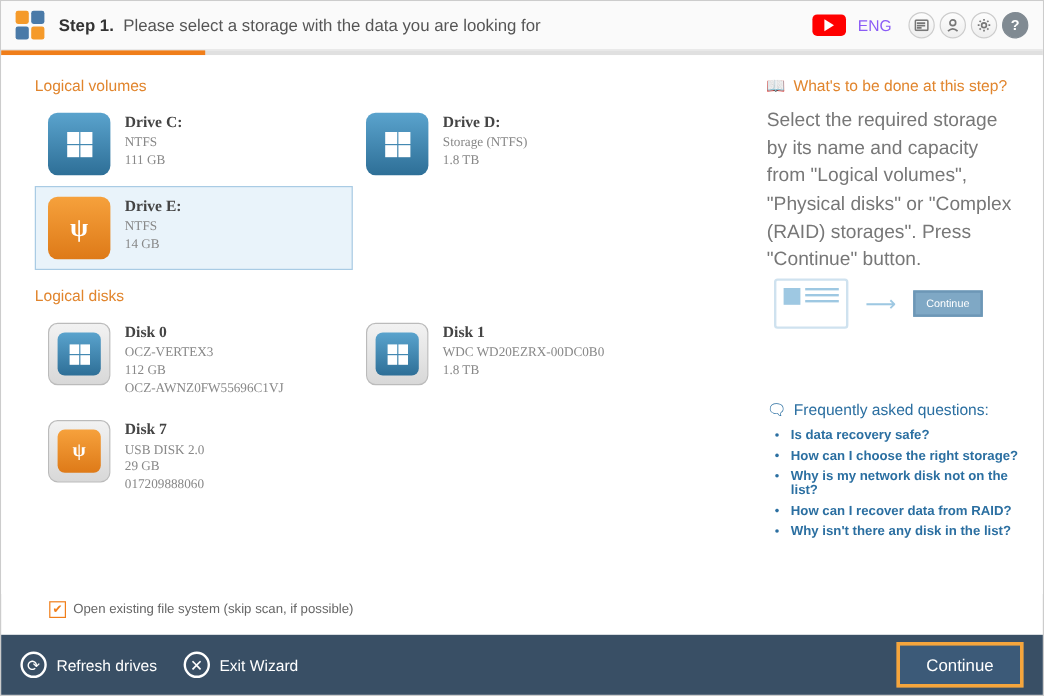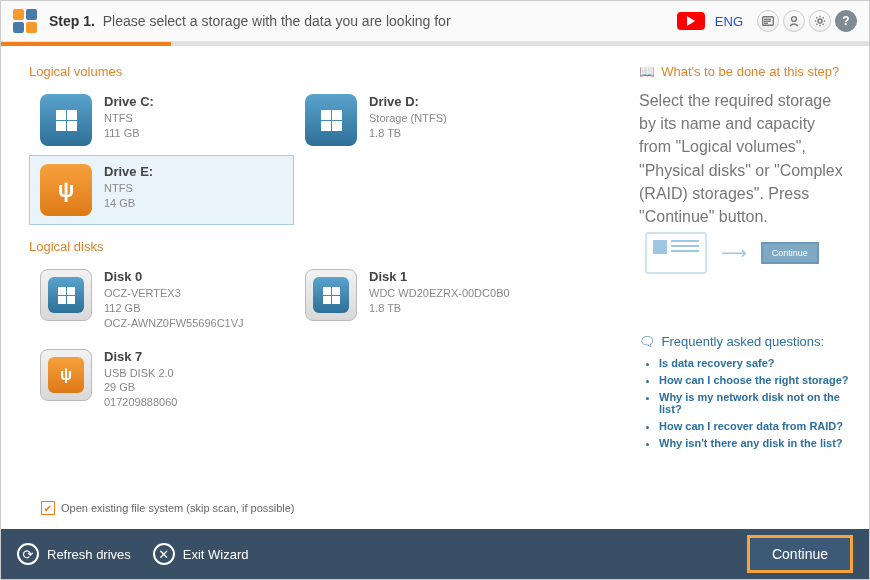--- a/index.html
+++ b/index.html
@@ -11,35 +11,35 @@
 .logo-sq { width: 24px; height: 24px; margin-right: 12px; position: relative; }
 .logo-sq span { position: absolute; width: 11px; height: 11px; border-radius: 2px; }
 .logo-sq .a { top: 0; left: 0; background: #f59a2a; }
 .logo-sq .b { top: 0; right: 0; background: #4a7aa8; }
 .logo-sq .c { bottom: 0; left: 0; background: #4a7aa8; }
 .logo-sq .d { bottom: 0; right: 0; background: #f59a2a; }
 .step-title { flex: 1; font-size: 14px; color: #555; }
 .step-title strong { color: #333; }
 .yt { width: 28px; height: 18px; background: #ff0000; border-radius: 4px; display: flex; align-items: center; justify-content: center; margin-right: 10px; cursor: pointer; }
 .yt::before { content: ""; border-left: 8px solid #fff; border-top: 5px solid transparent; border-bottom: 5px solid transparent; }
-.lang { font-size: 13px; color: #1d4ed8; margin-right: 10px; cursor: pointer; }
+.lang { font-size: 13px; color: #8b5cf6; margin-right: 10px; cursor: pointer; }
 .iconbtn { width: 22px; height: 22px; border: 1px solid #ccc; border-radius: 50%; display: inline-flex; align-items: center; justify-content: center; margin-left: 4px; color: #777; cursor: pointer; font-size: 12px; background: linear-gradient(#fdfdfd,#eee); }
 
 
 .progress { height: 4px; background: #e0e0e0; display: flex; }
 .progress .seg { flex: 1; }
 .progress .seg.active { background: #f07e1a; flex: 0 0 170px; }
 
 
 .main { flex: 1; display: flex; overflow: hidden; background: #fff; }
 .left { flex: 1; padding: 18px 10px 10px 28px; overflow: auto; }
 .right { width: 240px; padding: 18px 20px 10px 10px; font-size: 12px; color: #666; }
 
 .section-title { color: #e1852d; font-size: 13px; margin-bottom: 6px; }
-.vols { display: flex; flex-wrap: wrap; }
+.vols { display: flex; flex-wrap: wrap; font-family: Liberation Serif, serif; }
 .vol { display: flex; width: 265px; padding: 8px 10px; border: 1px solid transparent; cursor: pointer; }
 .vol.selected { border: 1px solid #a9cbe4; background: #e9f3fa; }
 .vicon { width: 52px; height: 52px; margin-right: 12px; border-radius: 8px; position: relative; display: flex; align-items: center; justify-content: center; }
 .vicon.win { background: linear-gradient(#5aa3cd,#2e6f97); }
 .vicon.usb { background: linear-gradient(#f6a13c,#de7a18); }
 .vicon.disk { background: linear-gradient(#f2f2f2,#d8d8d8); border: 1px solid #bbb; }
 .vicon .inner-disk { width: 36px; height: 36px; border-radius: 6px; display: flex; align-items: center; justify-content: center; }
 .vicon.disk .inner-disk.win { background: linear-gradient(#5aa3cd,#2e6f97); }
 .vicon.disk .inner-disk.usb { background: linear-gradient(#f6a13c,#de7a18); }
 .winlogo { display: grid; grid-template-columns: 10px 10px; grid-template-rows: 10px 10px; gap: 1px; }

